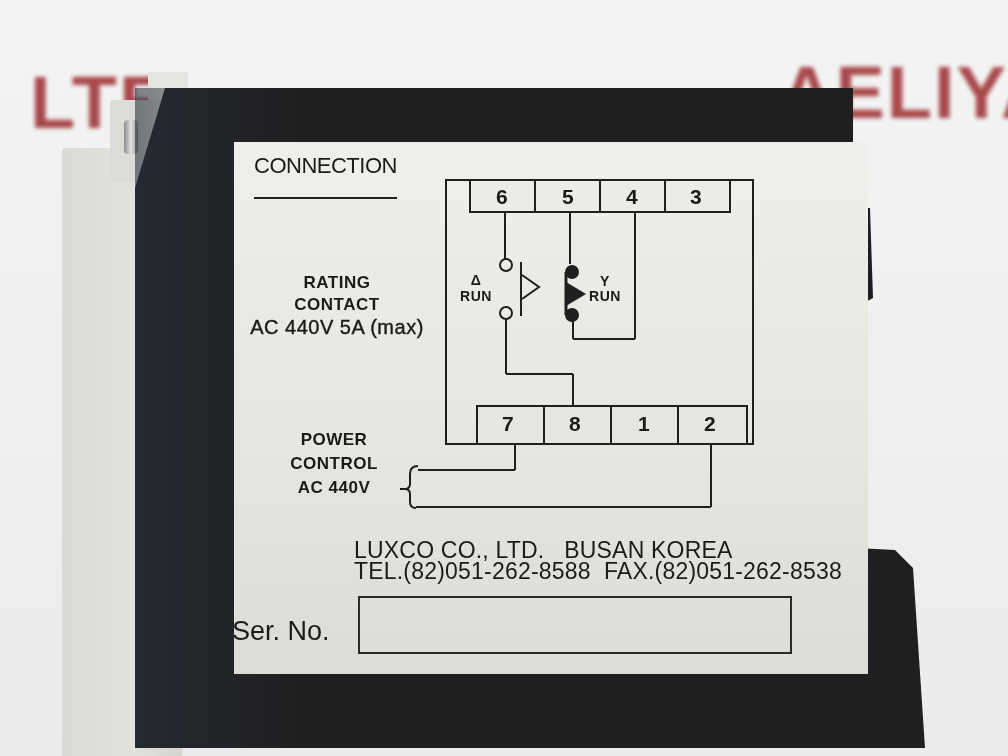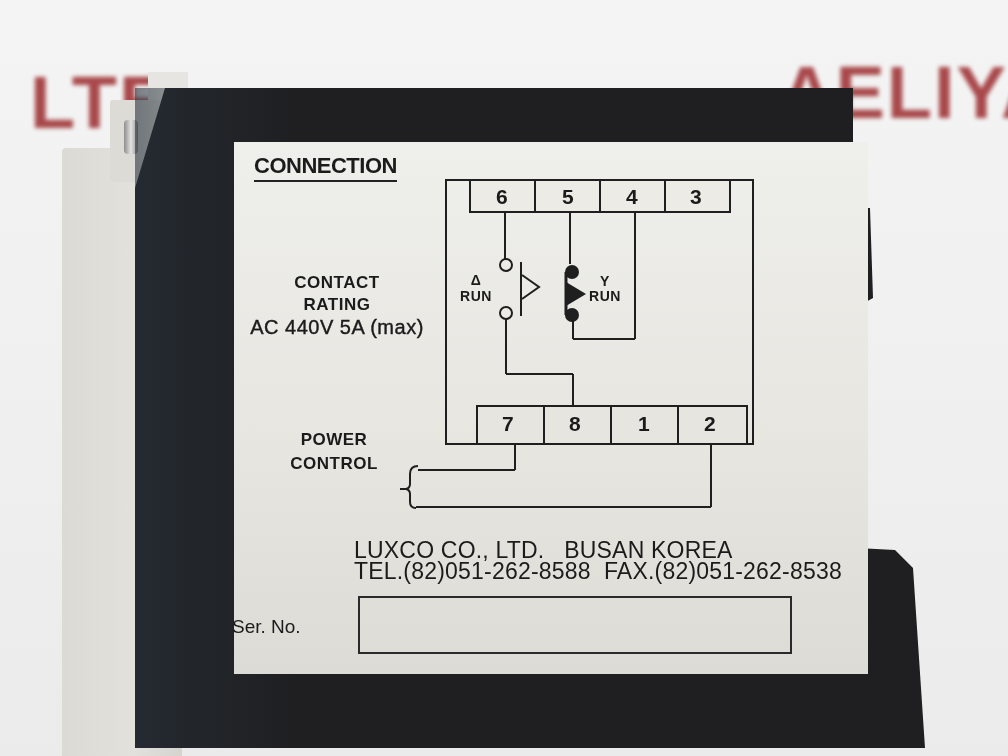--- a/index.html
+++ b/index.html
@@ -40,26 +40,26 @@
       background: linear-gradient(90deg, rgba(40,50,60,0.6), rgba(0,0,0,0));
       pointer-events:none;
     }
     .label {
       position:absolute; left:234px; top:142px; width:634px; height:532px;
       background: linear-gradient(180deg,#efefeb 0%, #e7e6e1 55%, #dcdbd6 100%);
       color:#1b1b1b;
     }
     .title {
       position:absolute; left:20px; top:12px; font-size:22px; letter-spacing:-0.5px;
-      border-bottom:2px solid #222; line-height:24px; padding-bottom:2px;font-weight:bold;
+      border-bottom:2px solid #222; line-height:24px; padding-bottom:19px;
     }
     .lbl { position:absolute; text-align:center; font-weight:bold; font-size:17px; line-height:22px; letter-spacing:0.5px; }
     .term-label { font-size:21px; font-weight:bold; }
     .company { position:absolute; left:120px; top:398px; font-size:23px; line-height:21px; letter-spacing:0.2px; }
-    .ser-label { position:absolute; left:-2px; top:474px; font-size:19px; letter-spacing:0px; }
+    .ser-label { position:absolute; left:-2px; top:474px; font-size:27px; letter-spacing:0px; }
     .ser-box {
       position:absolute; left:124px; top:454px; width:430px; height:54px;
       border:2px solid #2a2a2a; background:transparent;
     }
     svg { position:absolute; left:0; top:0; }
   </style>
 </head>
 <body>
 
 <div class="bg-text" style="left:30px; top:60px;">LTE</div>
@@ -70,22 +70,22 @@
 <div class="housing-grey-top"></div>
 <div class="screw"></div>
 
 <div class="case"></div>
 <div class="case-shade"></div>
 
 <div class="label">
   <div class="title">CONNECTION</div>
 
   <div class="lbl" style="left:8px; top:130px; width:190px;">
+    <div>RATING</div>
     <div>CONTACT</div>
-    <div>RATING</div>
     <div style="font-weight:normal; font-size:20px; -webkit-text-stroke:0.4px #1b1b1b;">AC 440V 5A (max)</div>
   </div>
 
   <svg width="634" height="532">
     <g stroke="#1f1f1f" stroke-width="2" fill="none">
 
       <rect x="212" y="38" width="307" height="264"></rect>
 
       <rect x="236" y="38" width="260" height="32" fill="#ecebe6"></rect>
       <line x1="301" y1="38" x2="301" y2="70"></line>
@@ -145,20 +145,21 @@
     <div>RUN</div>
   </div>
   <div class="lbl" style="left:350px; top:132px; width:42px; font-size:14px; line-height:15px;">
     <div>Y</div>
     <div>RUN</div>
   </div>
 
   <div class="lbl" style="left:30px; top:286px; width:140px; line-height:24px;">
     <div>POWER</div>
     <div>CONTROL</div>
+    <div>AC 440V</div>
   </div>
 
   <div class="company">
     <div style="white-space:pre;">LUXCO CO., LTD.   BUSAN KOREA</div>
     <div style="white-space:pre;text-align:right;">TEL.(82)051-262-8588  FAX.(82)051-262-8538</div>
   </div>
 
   <div class="ser-label">Ser. No.</div>
   <div class="ser-box"></div>
 </div>

